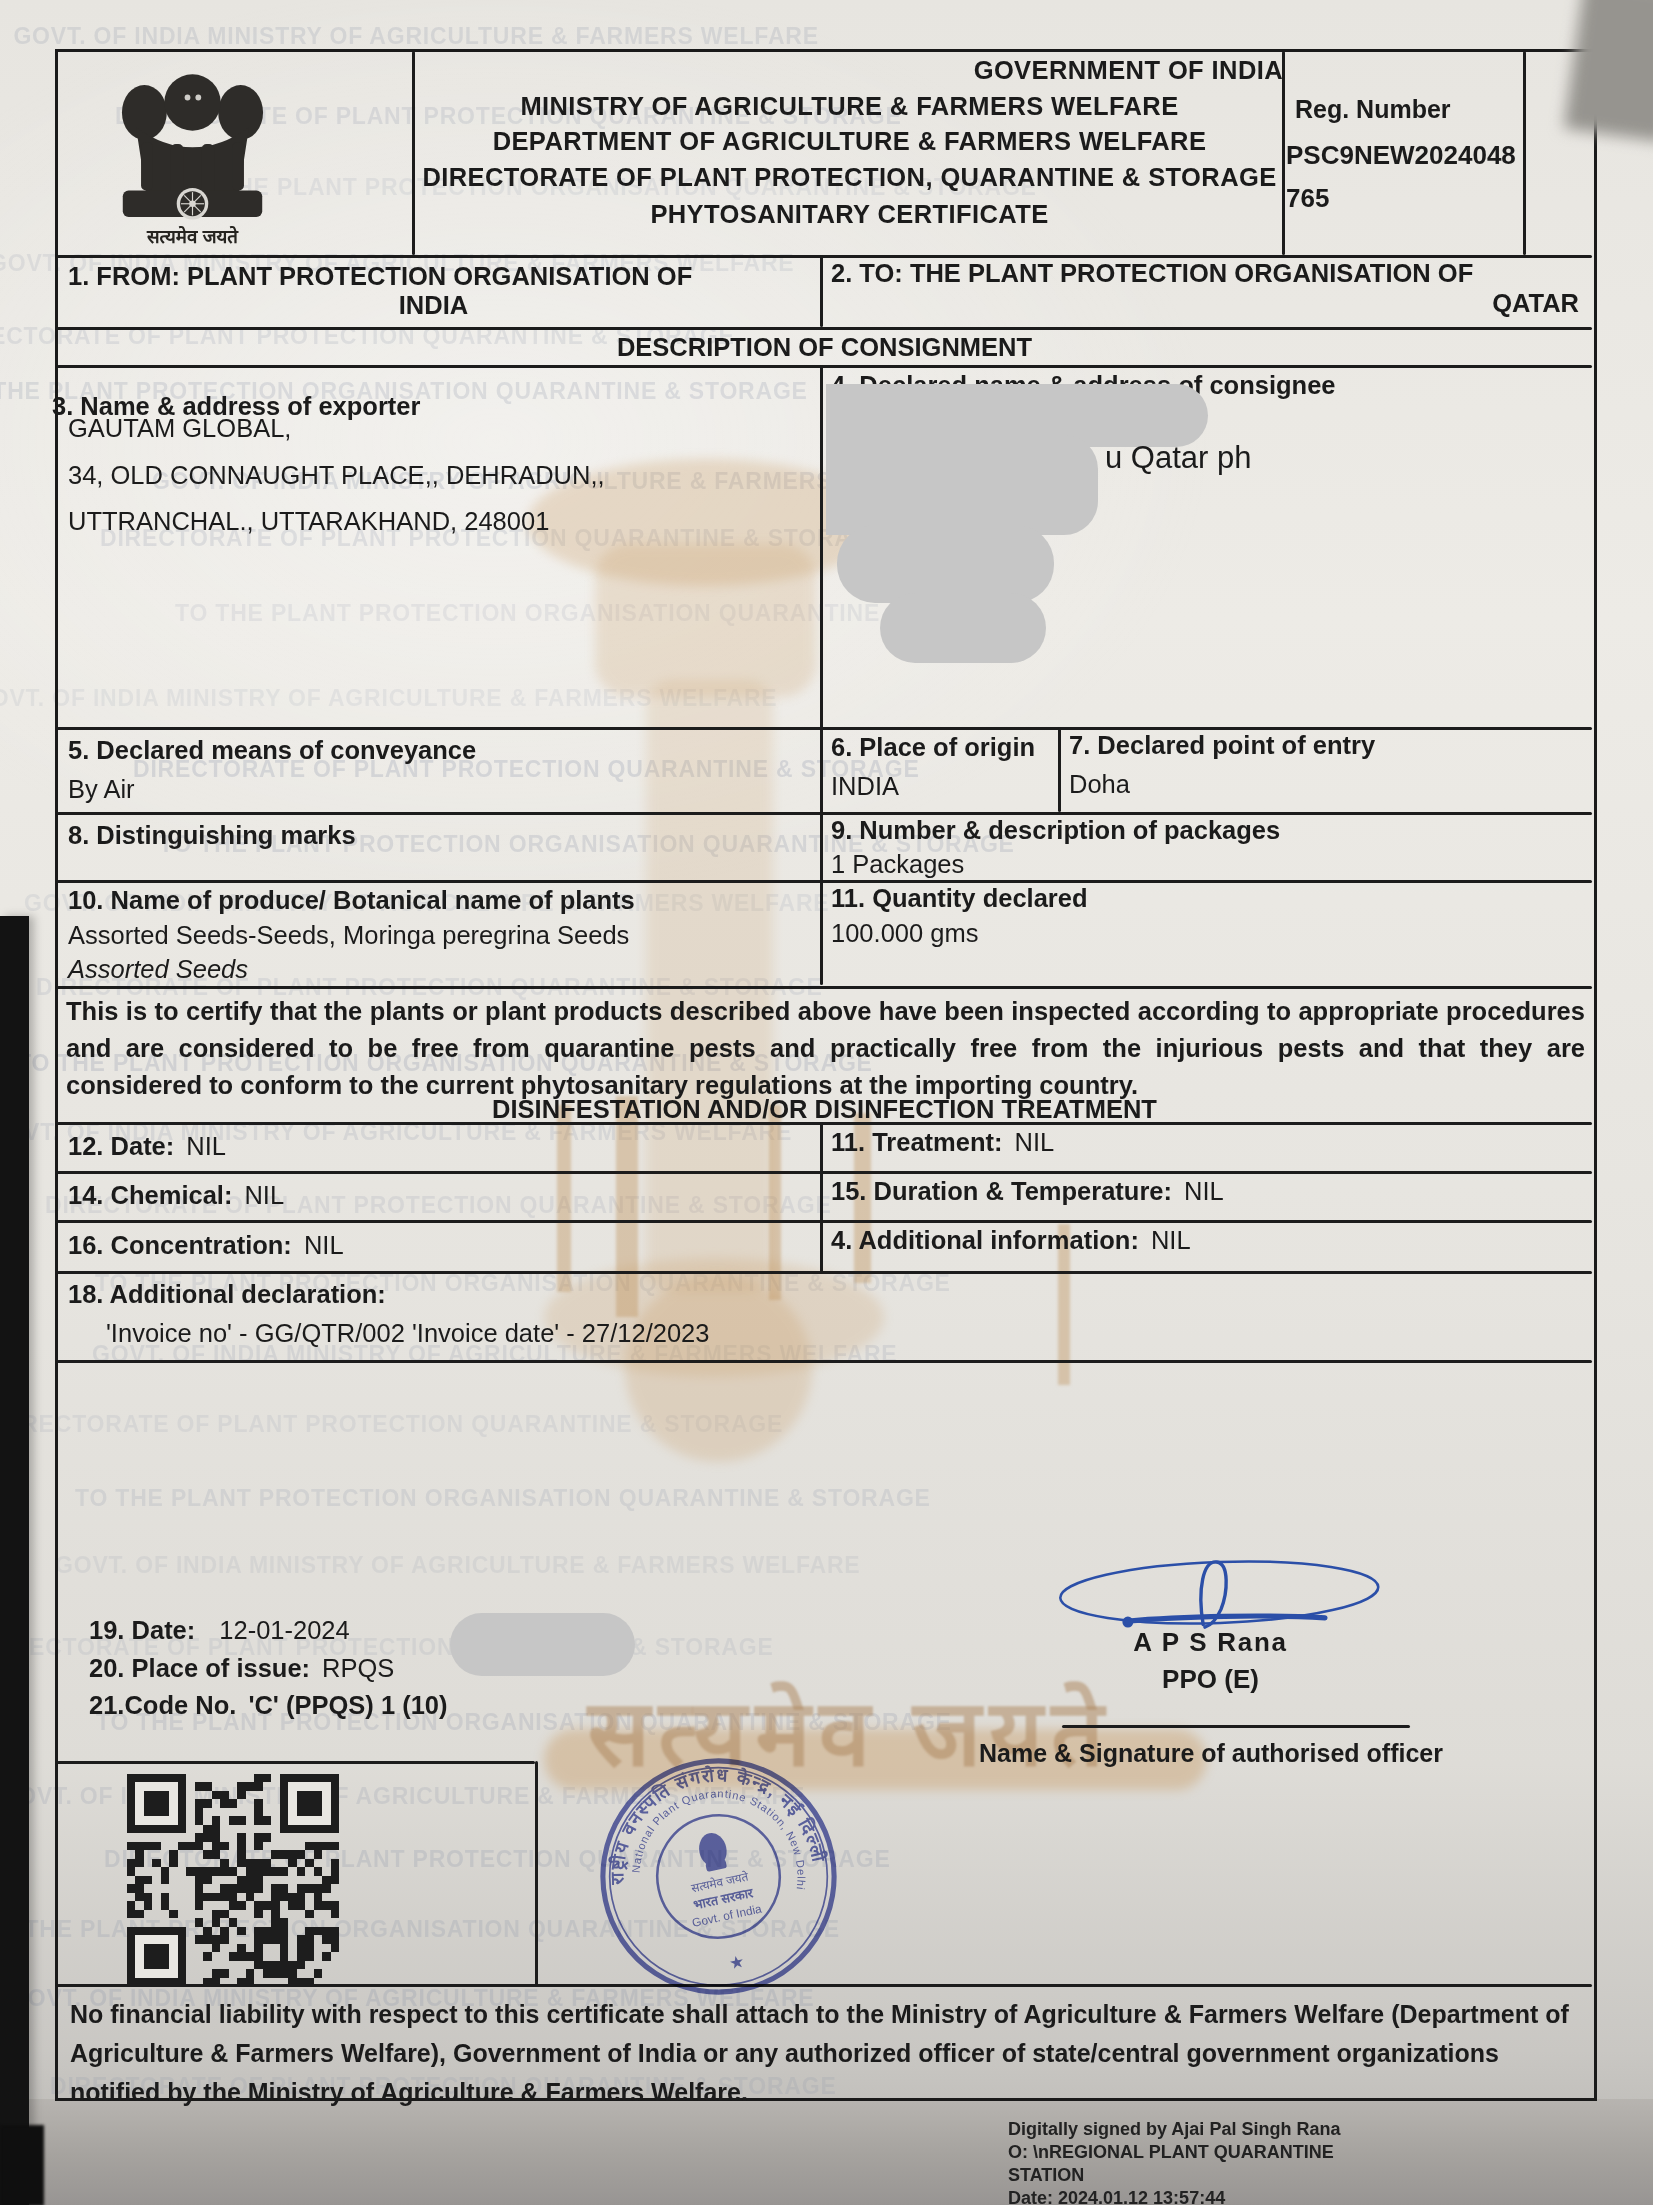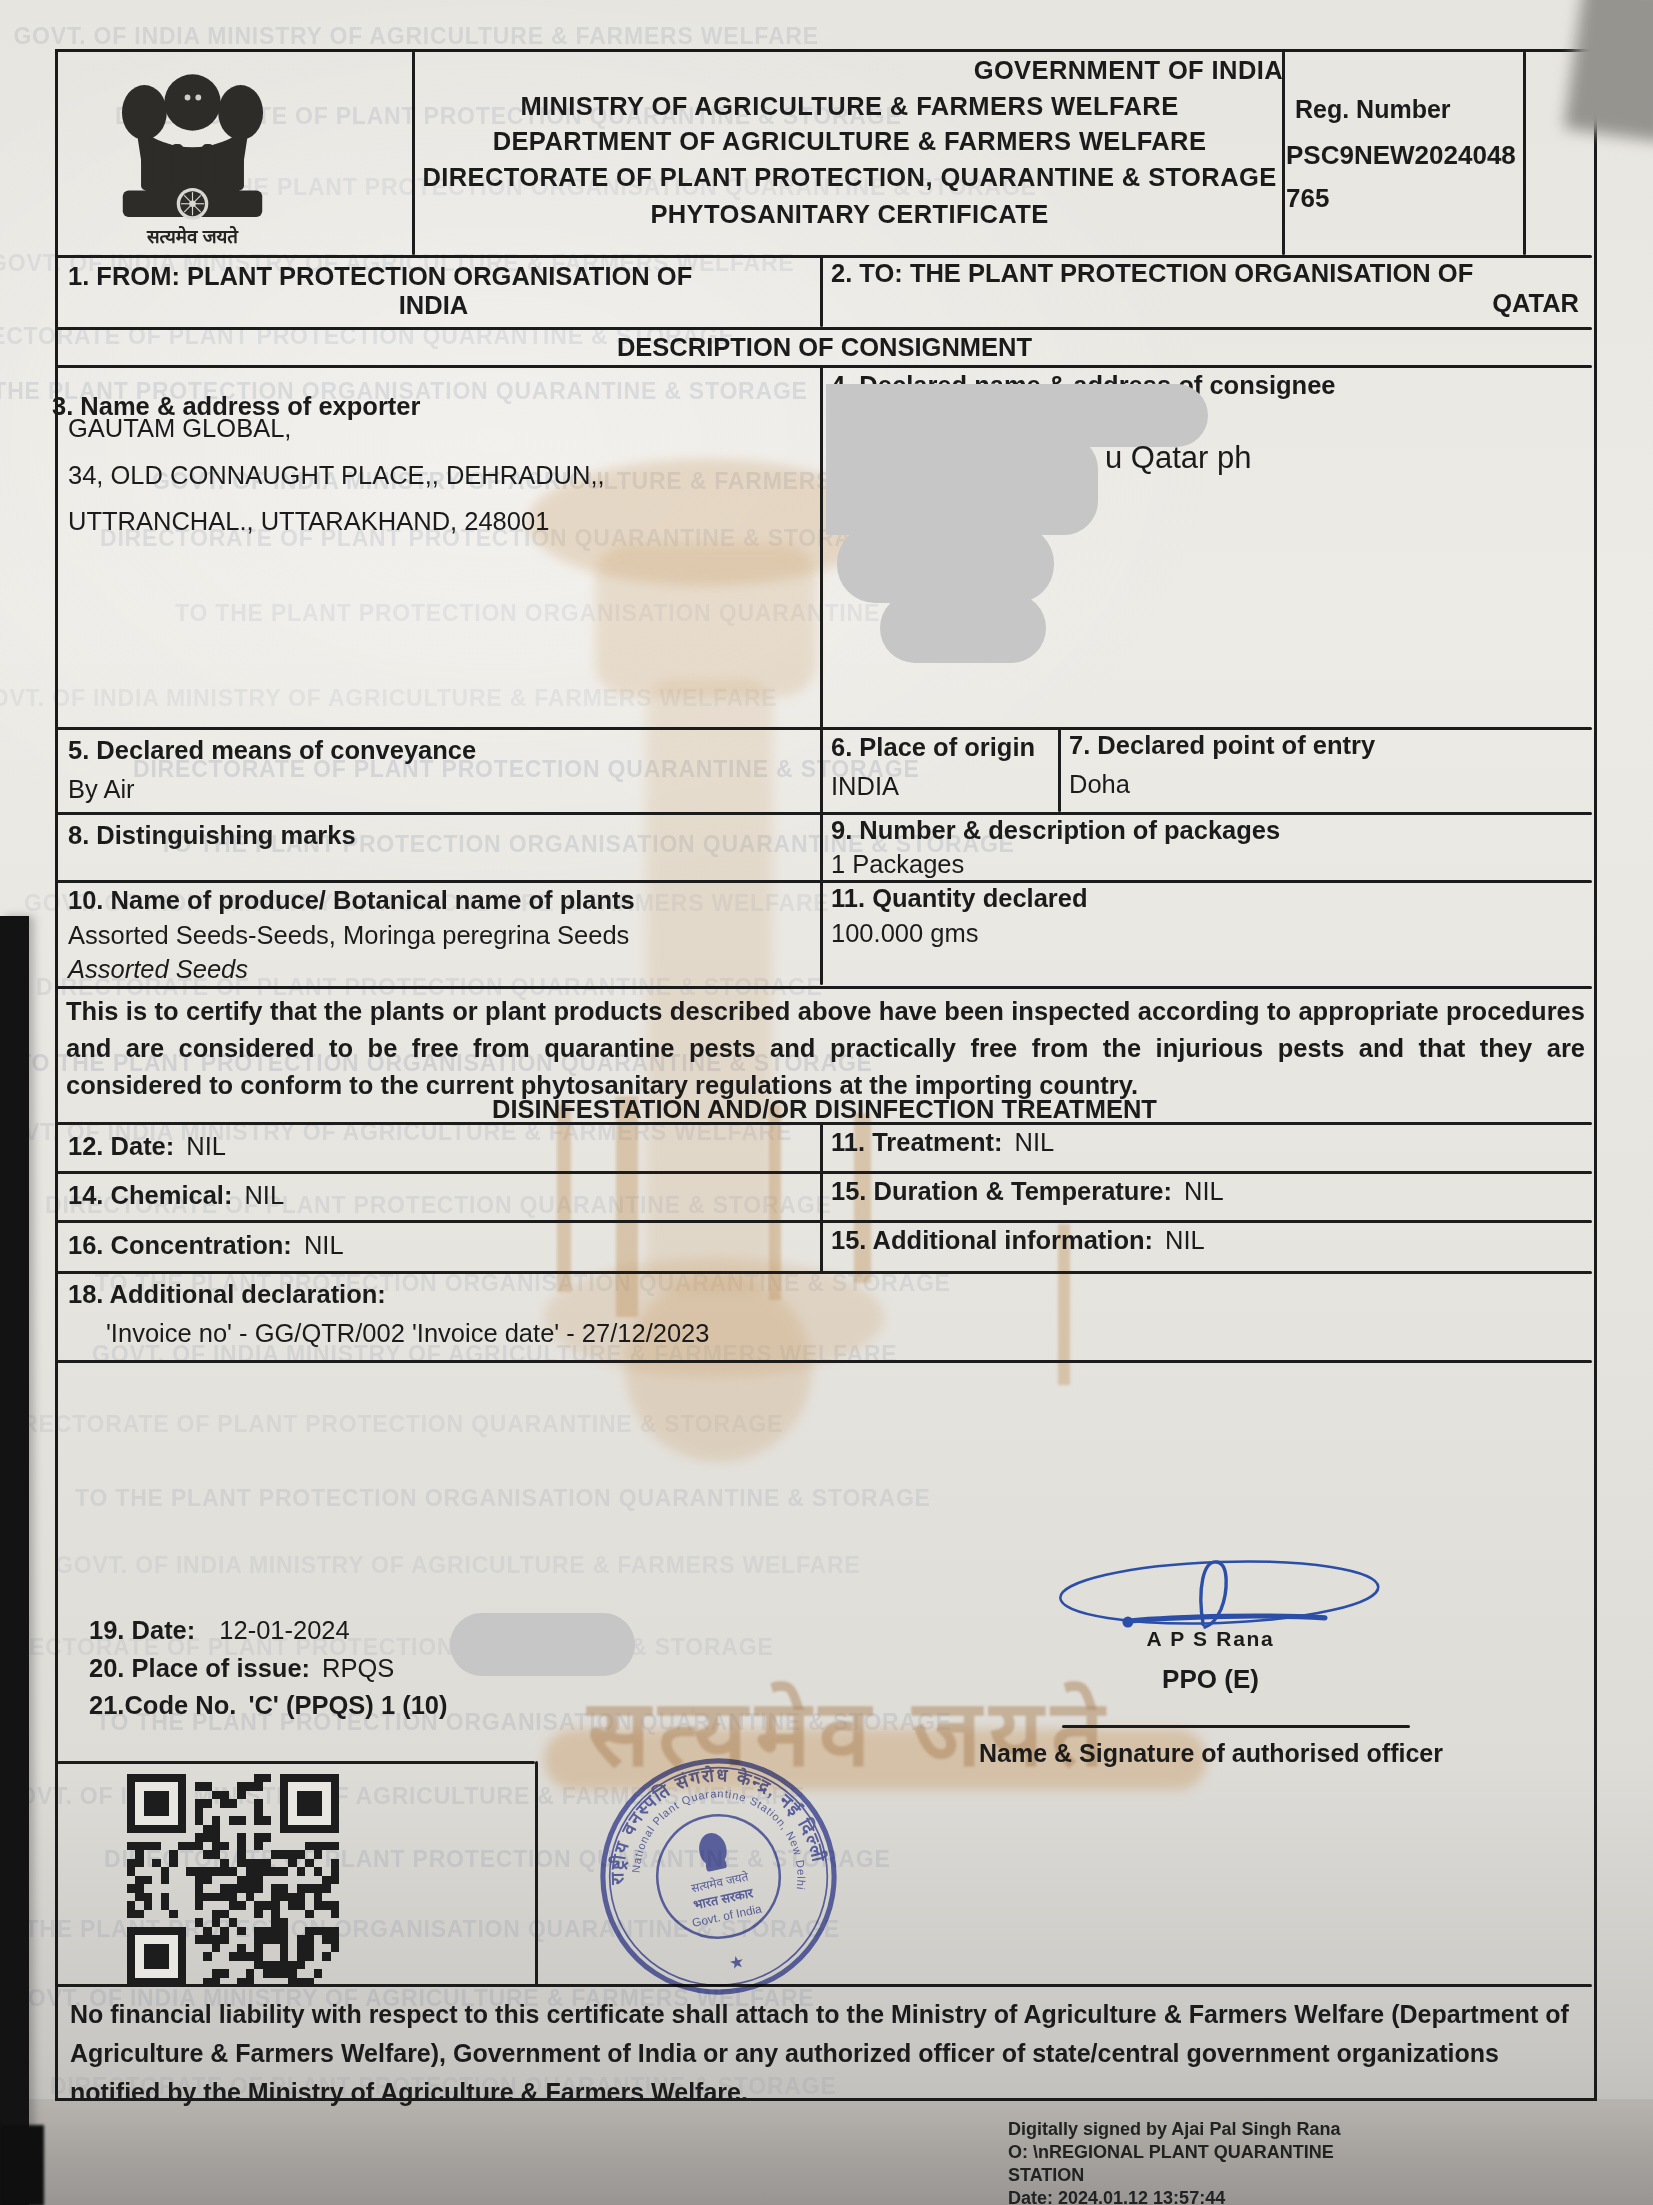--- a/index.html
+++ b/index.html
@@ -187,39 +187,39 @@
 <div class="txt" style="left:831px;top:919px;font-size:25.5px;">100.000 gms</div>
 
 <div class="abs b" style="left:66px;top:993px;width:1519px;font-size:25.5px;line-height:37px;text-align:justify;z-index:6;">This is to certify that the plants or plant products described above have been inspected according to appropriate procedures and are considered to be free from quarantine pests and practically free from the injurious pests and that they are considered to conform to the current phytosanitary regulations at the importing country.</div>
 <div class="txt b" style="left:57px;top:1095px;width:1535px;text-align:center;font-size:25.5px;">DISINFESTATION AND/OR DISINFECTION TREATMENT</div>
 
 <div class="txt" style="left:68px;top:1132px;font-size:25.5px;"><span class="b">12. Date:</span><span class="val">NIL</span></div>
 <div class="txt" style="left:831px;top:1128px;font-size:25.5px;"><span class="b">11. Treatment:</span><span class="val">NIL</span></div>
 <div class="txt" style="left:68px;top:1181px;font-size:25.5px;"><span class="b">14. Chemical:</span><span class="val">NIL</span></div>
 <div class="txt" style="left:831px;top:1177px;font-size:25.5px;"><span class="b">15. Duration &amp; Temperature:</span><span class="val">NIL</span></div>
 <div class="txt" style="left:68px;top:1231px;font-size:25.5px;"><span class="b">16. Concentration:</span><span class="val">NIL</span></div>
-<div class="txt" style="left:831px;top:1226px;font-size:25.5px;"><span class="b">15. Additional information:</span><span class="val">NIL</span></div>
+<div class="txt" style="left:831px;top:1226px;font-size:25.5px;"><span class="b">4. Additional information:</span><span class="val">NIL</span></div>
 
 <div class="txt b" style="left:68px;top:1280px;font-size:25.5px;">18. Additional declaration:</div>
 <div class="txt" style="left:66px;top:1319px;font-size:25.5px;margin-left:40px;">'Invoice no' - GG/QTR/002  'Invoice date' - 27/12/2023</div>
 
 <div class="txt" style="left:89px;top:1616px;font-size:25.5px;"><span class="b">19. Date:</span><span class="val" style="margin-left:24px;">12-01-2024</span></div>
 <div class="txt" style="left:89px;top:1654px;font-size:25.5px;"><span class="b">20. Place of issue:</span><span class="val">RPQS</span></div>
 <div class="redact" style="left:450px;top:1613px;width:185px;height:63px;border-radius:32px;"></div>
 <div class="txt" style="left:89px;top:1691px;font-size:25.5px;"><span class="b">21.Code No.</span><span class="val" style="font-weight:bold;">'C' (PPQS) 1 (10)</span></div>
 
 <svg id="signature-svg" viewBox="0 0 420 130">
   <g fill="none" stroke="#2b4fa8" stroke-width="3" stroke-linecap="round">
     <ellipse cx="205" cy="62" rx="188" ry="36" transform="rotate(-2 205 62)"></ellipse>
     <path d="M186,100 C179,58 186,24 202,26 C217,28 215,62 207,82 C202,93 195,101 188,103" stroke-width="4"></path>
     <path d="M95,96 C160,90 262,88 330,92" stroke-width="6"></path>
     <circle cx="97" cy="97" r="5" fill="#2b4fa8"></circle>
   </g>
 </svg>
-<div class="txt b" style="left:1062px;top:1627px;width:297px;text-align:center;font-size:21px;letter-spacing:1.7px;">A P S Rana</div>
+<div class="txt b" style="left:1062px;top:1627px;width:297px;text-align:center;font-size:26px;letter-spacing:1.7px;">A P S Rana</div>
 <div class="txt b" style="left:1062px;top:1664px;width:297px;text-align:center;font-size:26px;">PPO (E)</div>
 <div class="hl" style="left:1062px;top:1725px;width:348px;height:2.5px;"></div>
 <div class="txt b" style="left:979px;top:1739px;font-size:25px;text-align:right;">Name &amp; Signature of authorised officer</div>
 
 <svg id="qr-svg" viewBox="0 0 25 25" shape-rendering="crispEdges">
     <rect x="15" y="0" width="1" height="1" fill="#1d1d1d"></rect>
     <rect x="16" y="0" width="1" height="1" fill="#1d1d1d"></rect>
     <rect x="8" y="1" width="1" height="1" fill="#1d1d1d"></rect>
     <rect x="9" y="1" width="1" height="1" fill="#1d1d1d"></rect>
     <rect x="13" y="1" width="1" height="1" fill="#1d1d1d"></rect>

